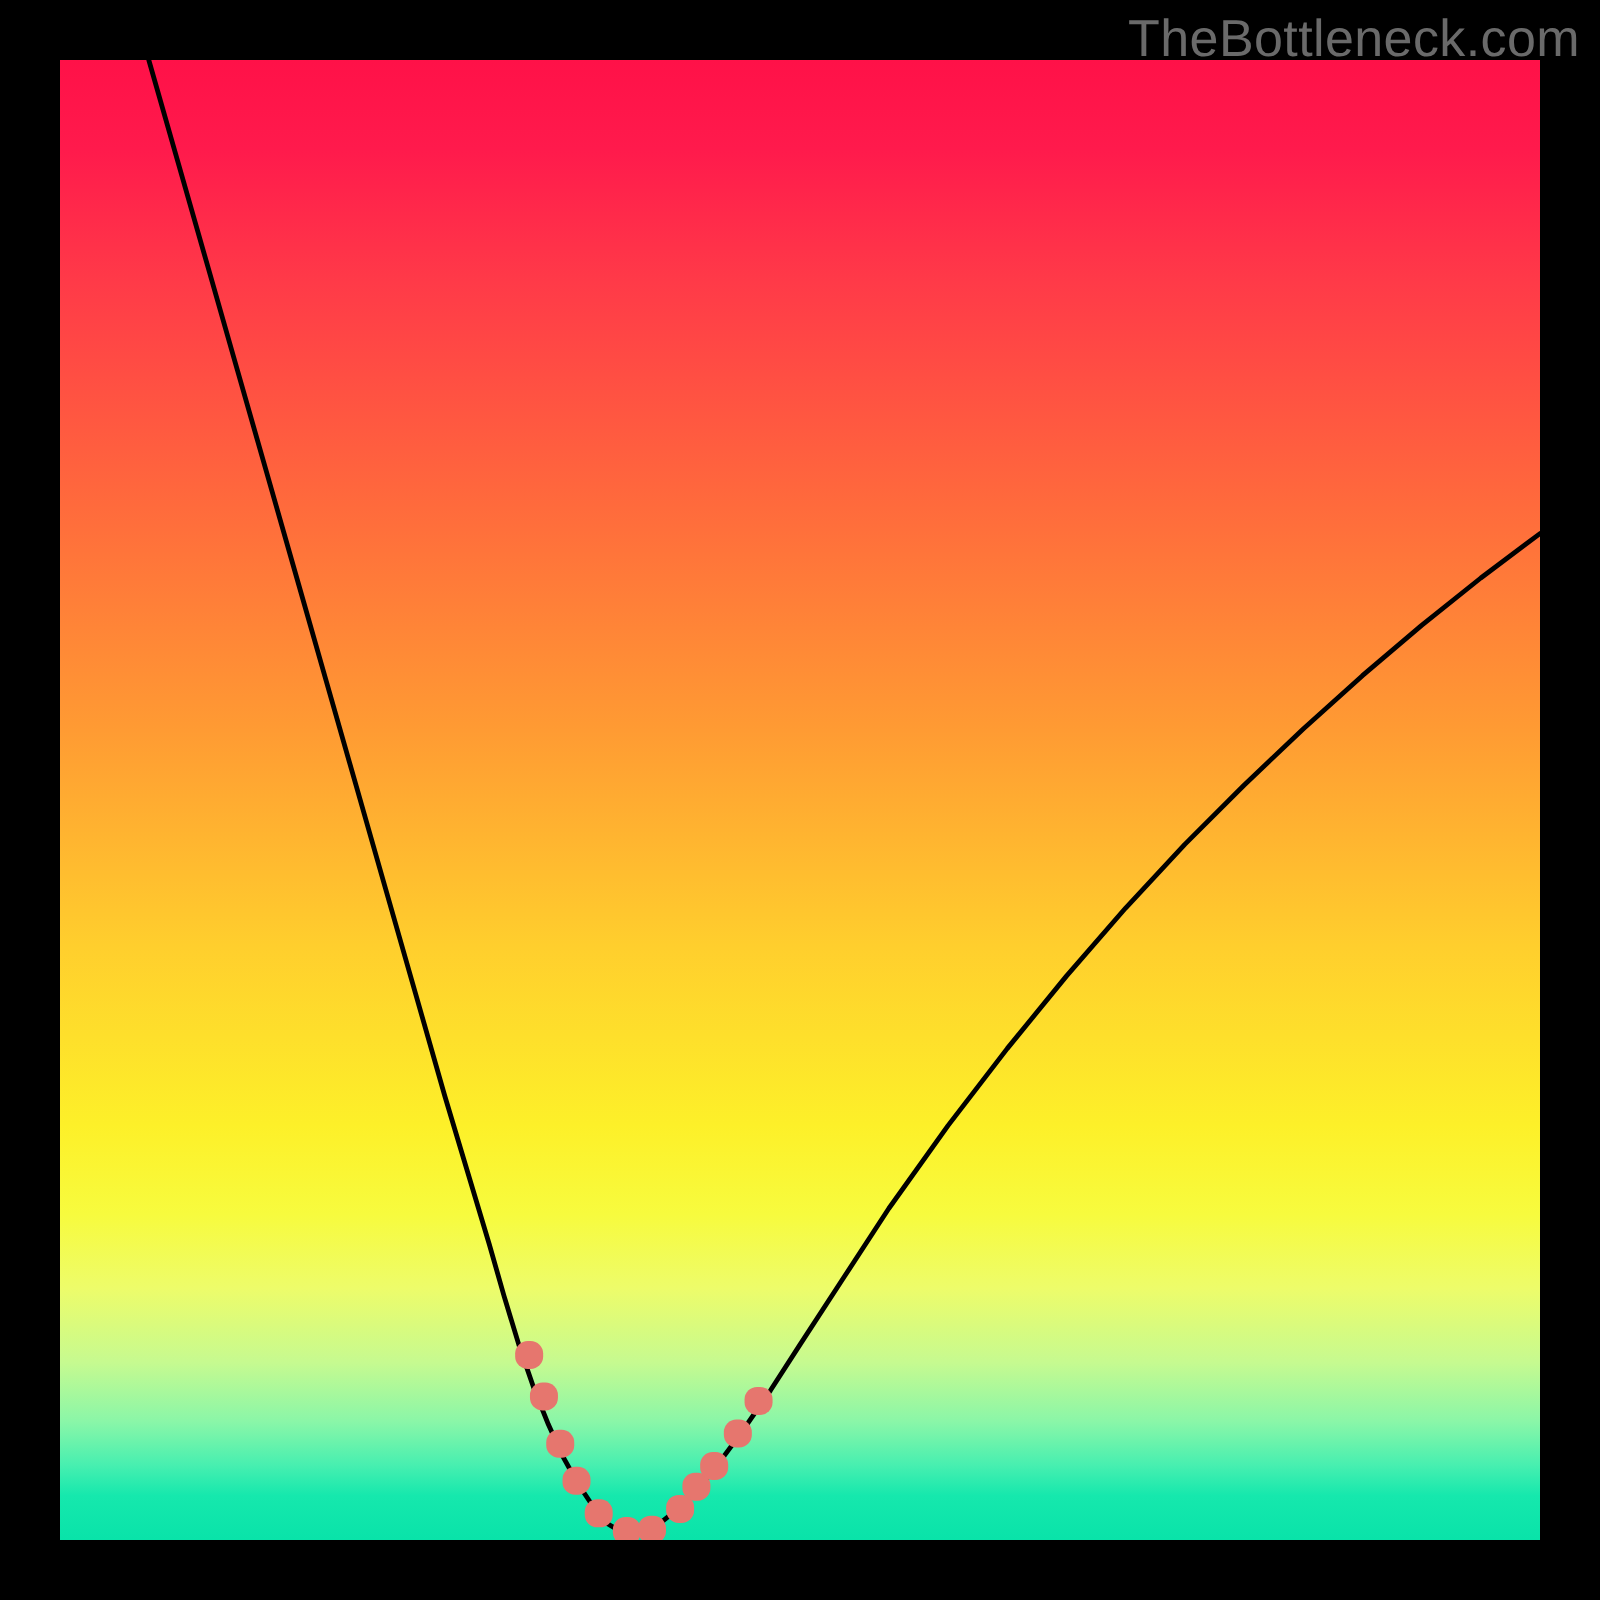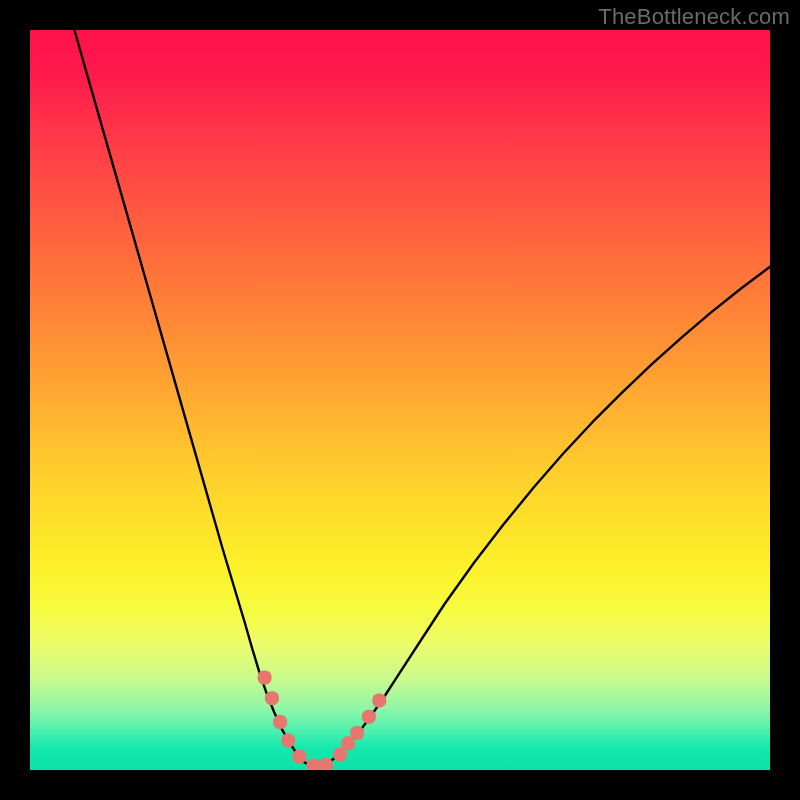--- a/index.html
+++ b/index.html
@@ -49,21 +49,21 @@
     position: absolute;
     inset: 0;
     width: 740px;
     height: 740px;
   }
   .watermark {
     position: absolute;
     top: 4px;
     right: 10px;
     color: #6a6a6a;
-    font-size: 22px;
+    font-size: 26px;
     letter-spacing: 0.2px;
     font-weight: 500;
   }
 </style>
 </head>
 <body>
 
 <div class="frame">
   <div class="plot">
     <div class="gradient"></div>

